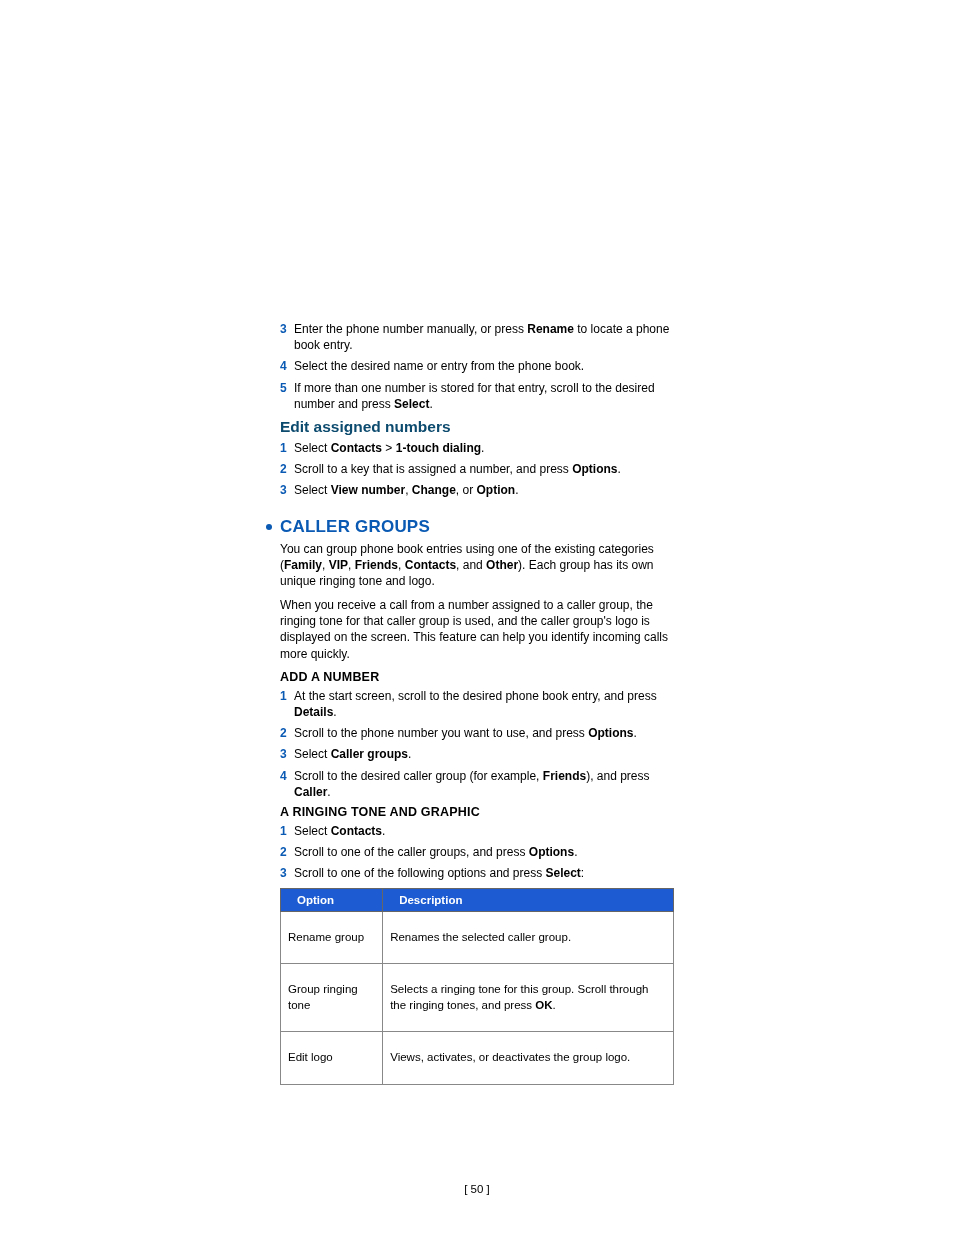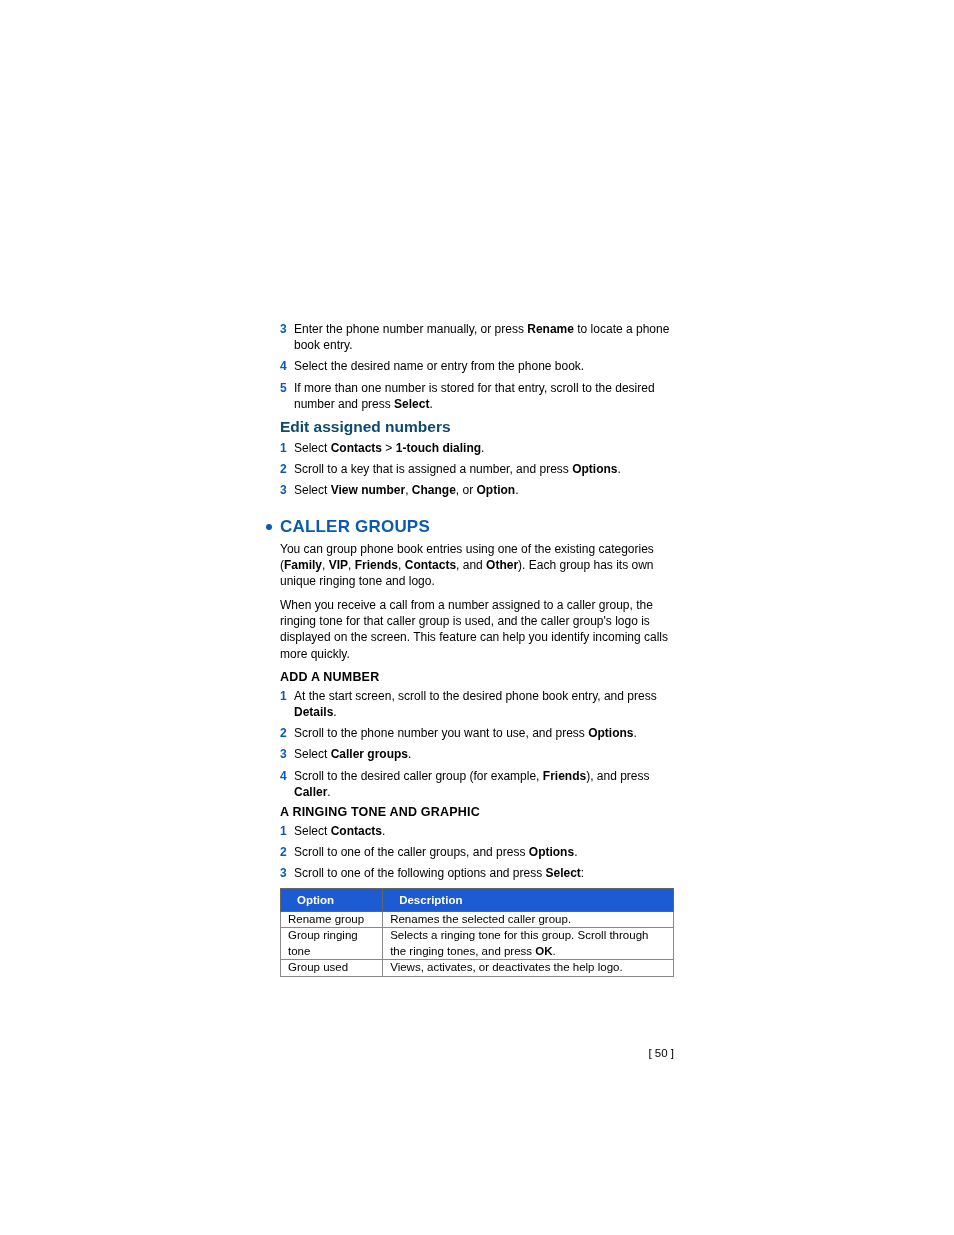--- a/index.html
+++ b/index.html
@@ -49,29 +49,29 @@
     background: #1c5bd1;
     color: #fff;
     font-weight: bold;
     text-align: left;
     padding: 5px 16px;
     border: 1px solid #666;
     font-size: 11.5px;
   }
   table.options td {
     border: 1px solid #888;
-    padding: 0 7px;
+    padding: 18px 7px;
     vertical-align: top;
     font-size: 11.5px;
     line-height: 1.35;
   }
   table.options td:first-child { width: 26%; }
   .footer {
-    text-align: right;
-    margin-top: 70px;
+    text-align: center;
+    margin-top: 98px;
     font-size: 11.5px;
   }
 </style>
 </head>
 <body>
 
 <div class="page">
 
   <ol class="numlist">
       <li>
@@ -157,21 +157,21 @@
     <tbody>
         <tr>
           <td>Rename group</td>
           <td>Renames the selected caller group.</td>
         </tr>
         <tr>
           <td>Group ringing tone</td>
           <td>Selects a ringing tone for this group. Scroll through the ringing tones, and press <span class="b">OK</span>.</td>
         </tr>
         <tr>
-          <td>Group used</td>
-          <td>Views, activates, or deactivates the help logo.</td>
+          <td>Edit logo</td>
+          <td>Views, activates, or deactivates the group logo.</td>
         </tr>
       </tbody>
   </table>
 
   <div class="footer">[ 50 ]</div>
 
 </div>
 
 </body></html>

